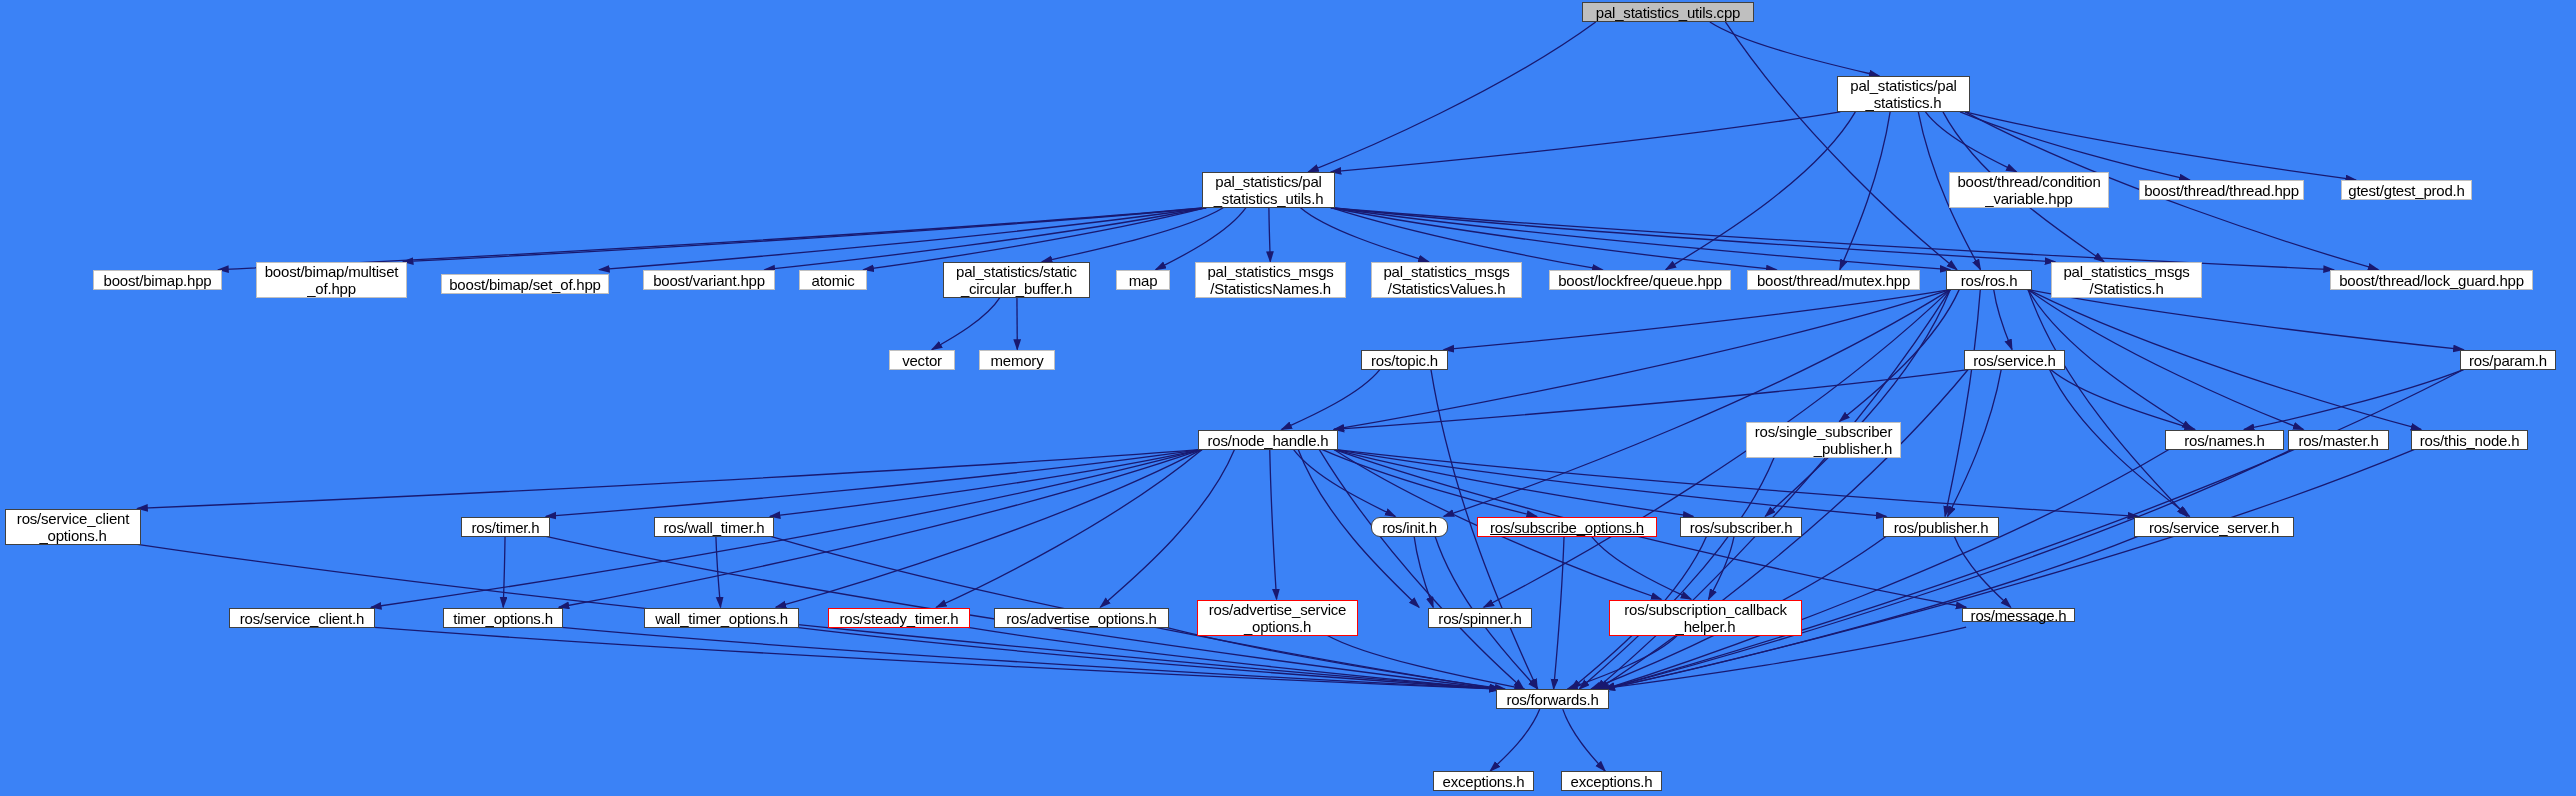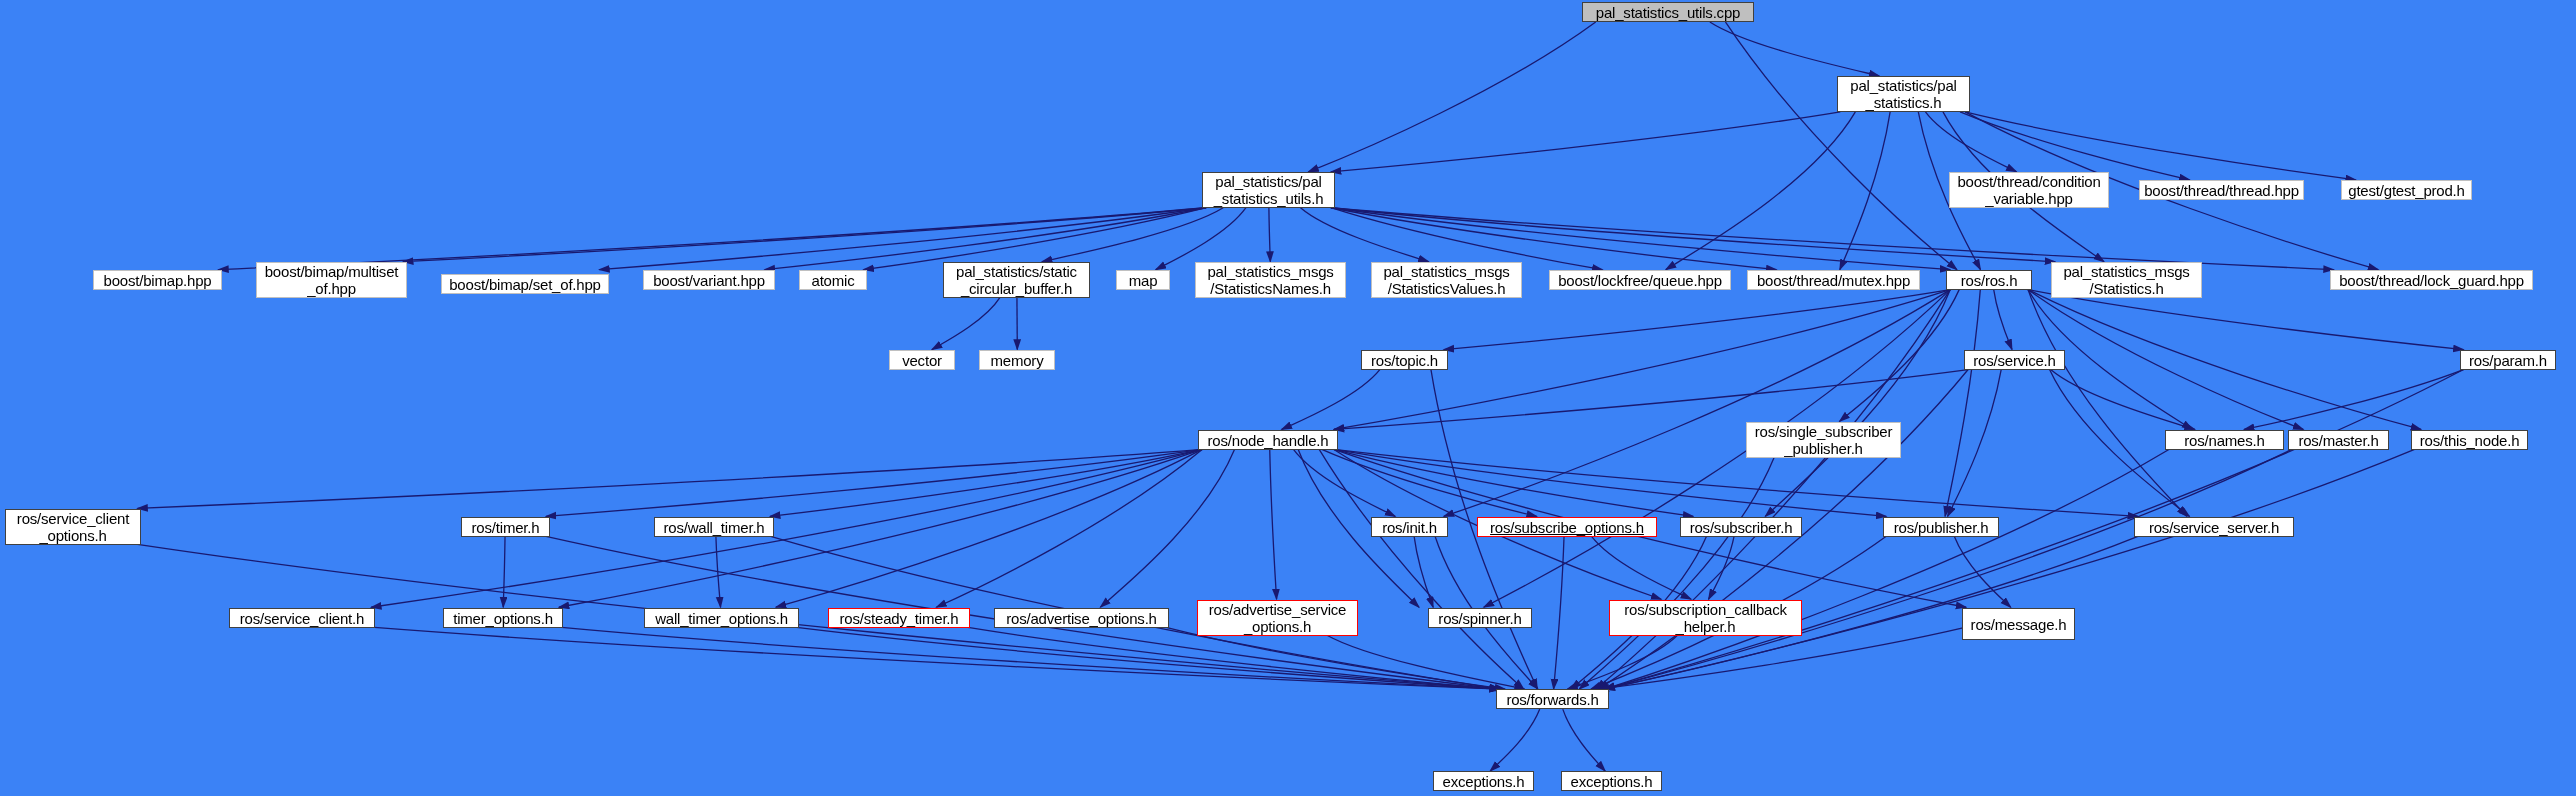--- a/index.html
+++ b/index.html
@@ -169,43 +169,43 @@
       <div class="node strong" style="left: 1946px; top: 270px; width: 86px; height: 20px;">ros/ros.h</div>
       <div class="node" style="left: 2051px; top: 262px; width: 151px; height: 36px;">pal_statistics_msgs
 /Statistics.h</div>
       <div class="node" style="left: 2330px; top: 270px; width: 203px; height: 20px;">boost/thread/lock_guard.hpp</div>
       <div class="node" style="left: 889px; top: 350px; width: 66px; height: 20px;">vector</div>
       <div class="node" style="left: 979px; top: 350px; width: 76px; height: 20px;">memory</div>
       <div class="node strong" style="left: 1361px; top: 350px; width: 87px; height: 20px;">ros/topic.h</div>
       <div class="node strong" style="left: 1964px; top: 350px; width: 101px; height: 20px;">ros/service.h</div>
       <div class="node strong" style="left: 2460px; top: 350px; width: 96px; height: 20px;">ros/param.h</div>
       <div class="node strong" style="left: 1198px; top: 430px; width: 140px; height: 20px;">ros/node_handle.h</div>
-      <div class="node" style="left: 1746px; top: 422px; width: 155px; height: 36px;">ros/single_subscriber
+      <div class="node" style="left: 1746px; top: 422px; width: 155px; height: 36px; text-align: right;">ros/single_subscriber
 _publisher.h</div>
       <div class="node strong" style="left: 2165px; top: 430px; width: 119px; height: 20px;">ros/names.h</div>
       <div class="node strong" style="left: 2288px; top: 430px; width: 101px; height: 20px;">ros/master.h</div>
       <div class="node strong" style="left: 2411px; top: 430px; width: 117px; height: 20px;">ros/this_node.h</div>
       <div class="node strong" style="left: 5px; top: 509px; width: 136px; height: 36px;">ros/service_client
 _options.h</div>
       <div class="node strong" style="left: 461px; top: 517px; width: 89px; height: 20px;">ros/timer.h</div>
       <div class="node strong" style="left: 654px; top: 517px; width: 120px; height: 20px;">ros/wall_timer.h</div>
-      <div class="node strong" style="left: 1371px; top: 517px; width: 77px; height: 20px;">ros/init.h</div>
+      <div class="node strong" style="left: 1371px; top: 517px; width: 77px; height: 20px; border-radius: 9px;">ros/init.h</div>
       <div class="node missing" style="left: 1477px; top: 517px; width: 180px; height: 20px; text-decoration: underline;">ros/subscribe_options.h</div>
       <div class="node strong" style="left: 1680px; top: 517px; width: 122px; height: 20px;">ros/subscriber.h</div>
       <div class="node strong" style="left: 1883px; top: 517px; width: 116px; height: 20px;">ros/publisher.h</div>
       <div class="node strong" style="left: 2134px; top: 517px; width: 160px; height: 20px;">ros/service_server.h</div>
       <div class="node strong" style="left: 229px; top: 608px; width: 146px; height: 20px;">ros/service_client.h</div>
       <div class="node strong" style="left: 443px; top: 608px; width: 120px; height: 20px;">timer_options.h</div>
       <div class="node strong" style="left: 644px; top: 608px; width: 155px; height: 20px;">wall_timer_options.h</div>
       <div class="node missing" style="left: 828px; top: 608px; width: 142px; height: 20px;">ros/steady_timer.h</div>
       <div class="node strong" style="left: 994px; top: 608px; width: 175px; height: 20px;">ros/advertise_options.h</div>
       <div class="node missing" style="left: 1197px; top: 600px; width: 161px; height: 36px;">ros/advertise_service
 _options.h</div>
       <div class="node strong" style="left: 1384px; top: 608px; width: 104px; height: 20px; margin-left: 44px;">ros/spinner.h</div>
       <div class="node missing" style="left: 1609px; top: 600px; width: 193px; height: 36px;">ros/subscription_callback
 _helper.h</div>
-      <div class="node strong" style="left: 1962px; top: 608px; width: 113px; height: 32px;">ros/message.h</div>
+      <div class="node strong" style="left: 1962px; top: 608px; width: 113px; height: 14px;">ros/message.h</div>
       <div class="node strong" style="left: 1496px; top: 689px; width: 113px; height: 20px;">ros/forwards.h</div>
       <div class="node strong" style="left: 1433px; top: 771px; width: 101px; height: 20px;">exceptions.h</div>
       <div class="node strong" style="left: 1561px; top: 771px; width: 101px; height: 20px;">exceptions.h</div>
     </div>
 </div>
 
 
 </body></html>

